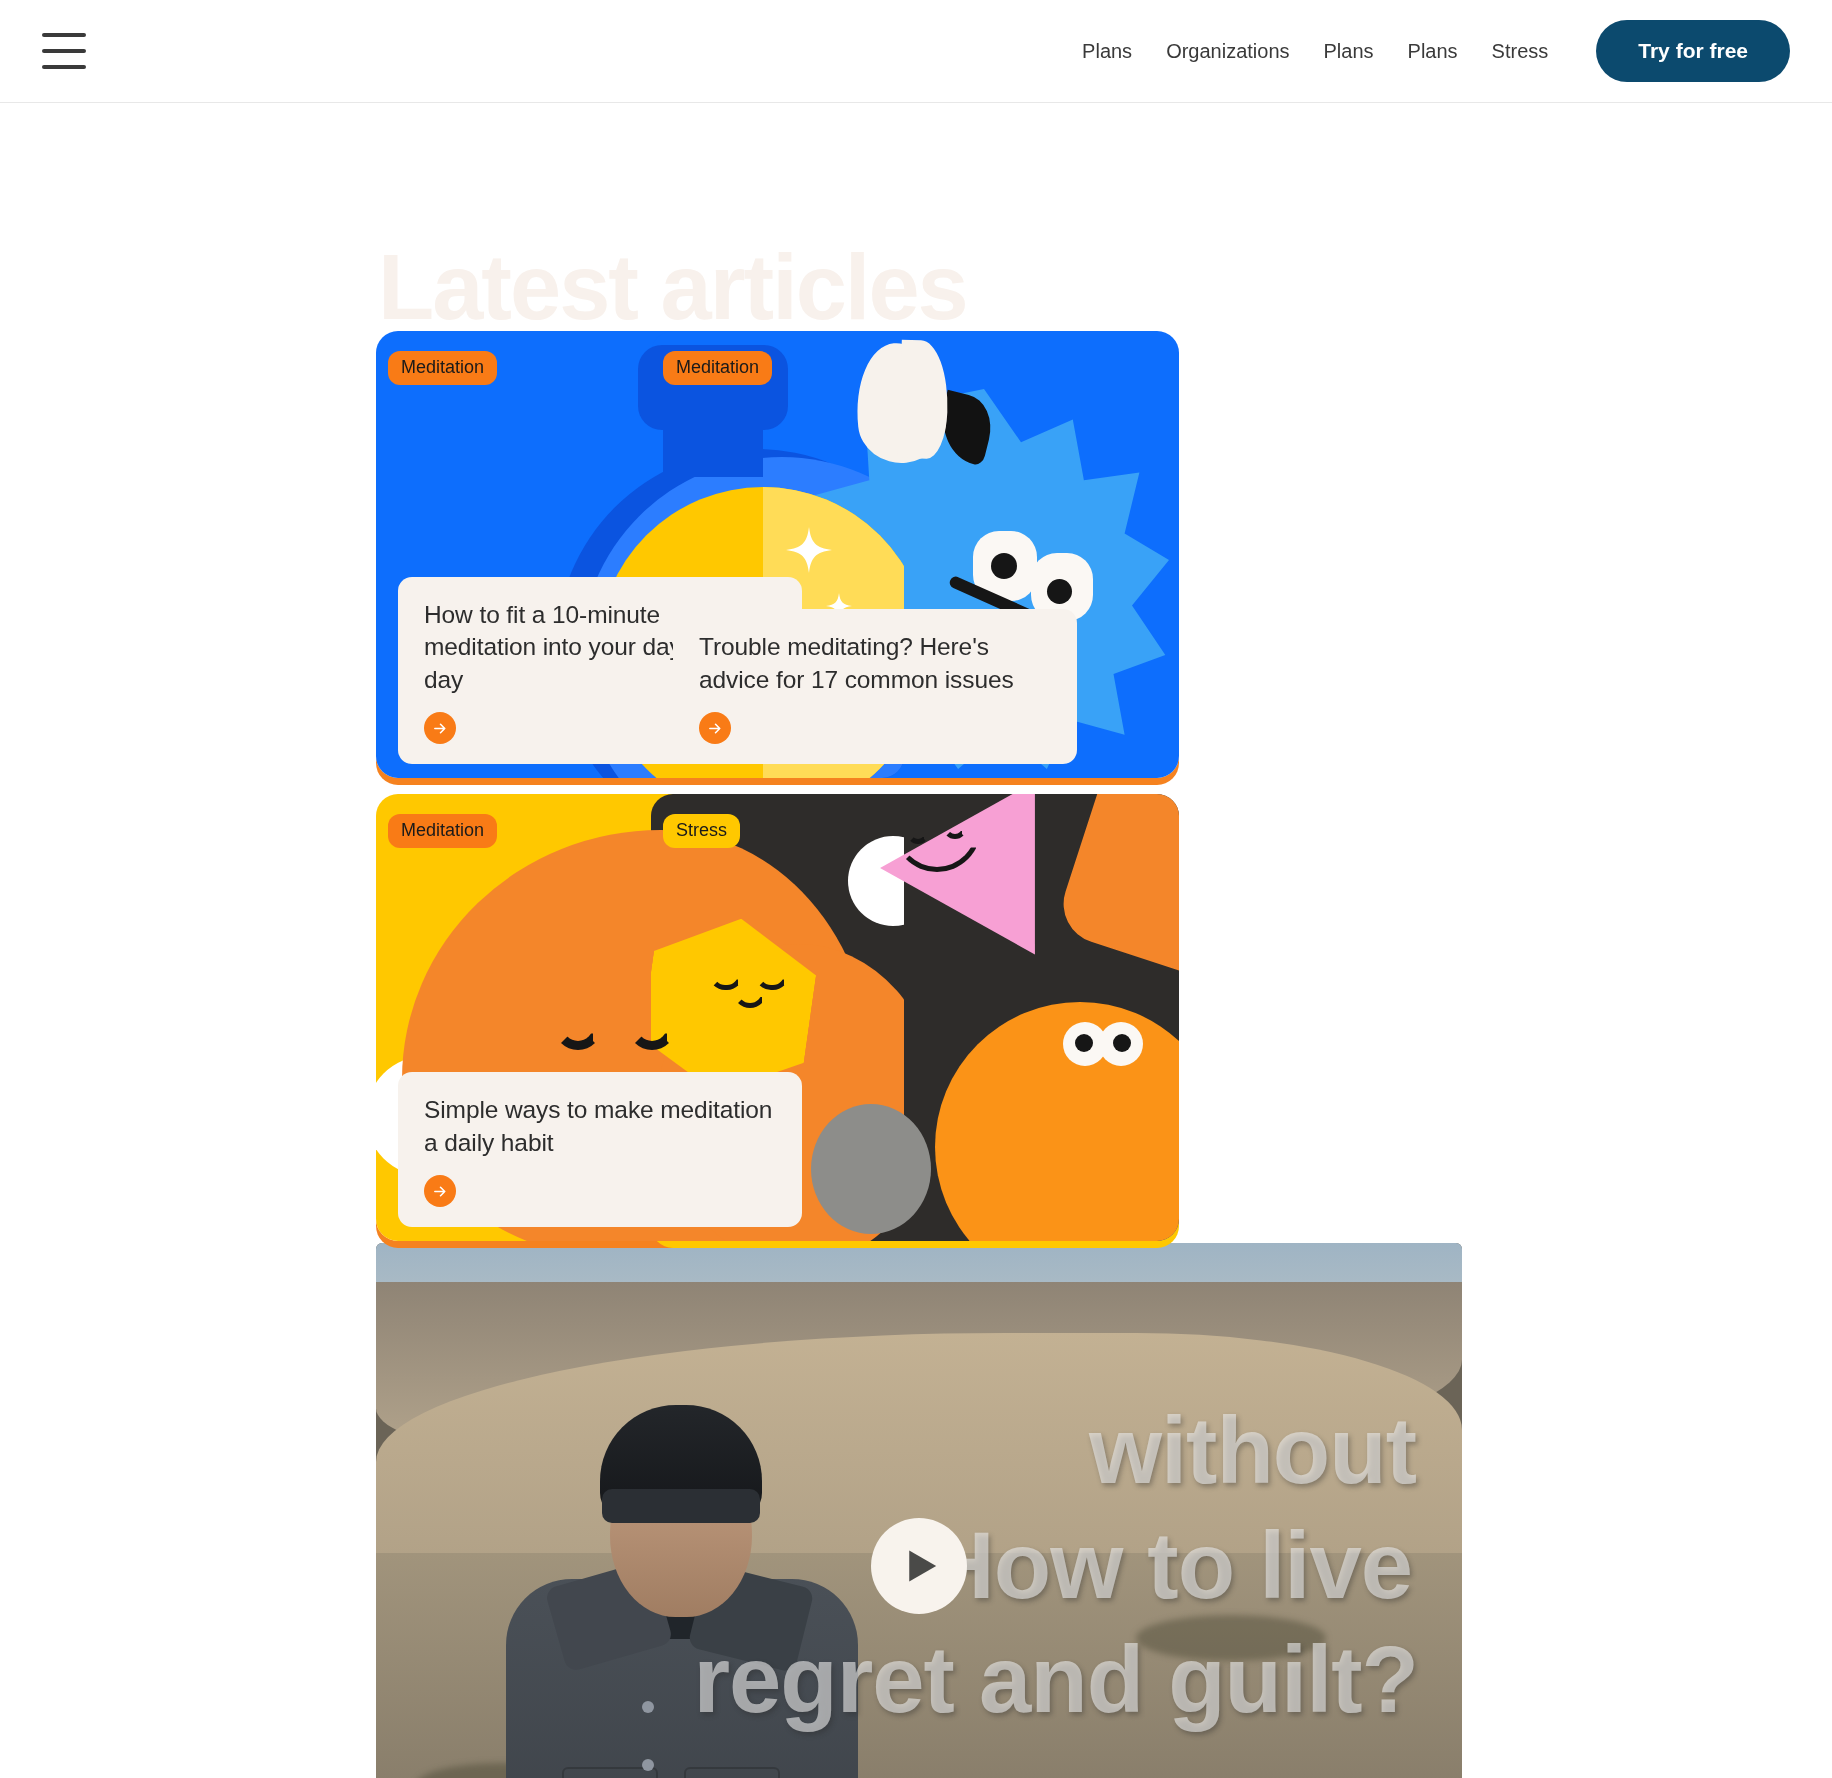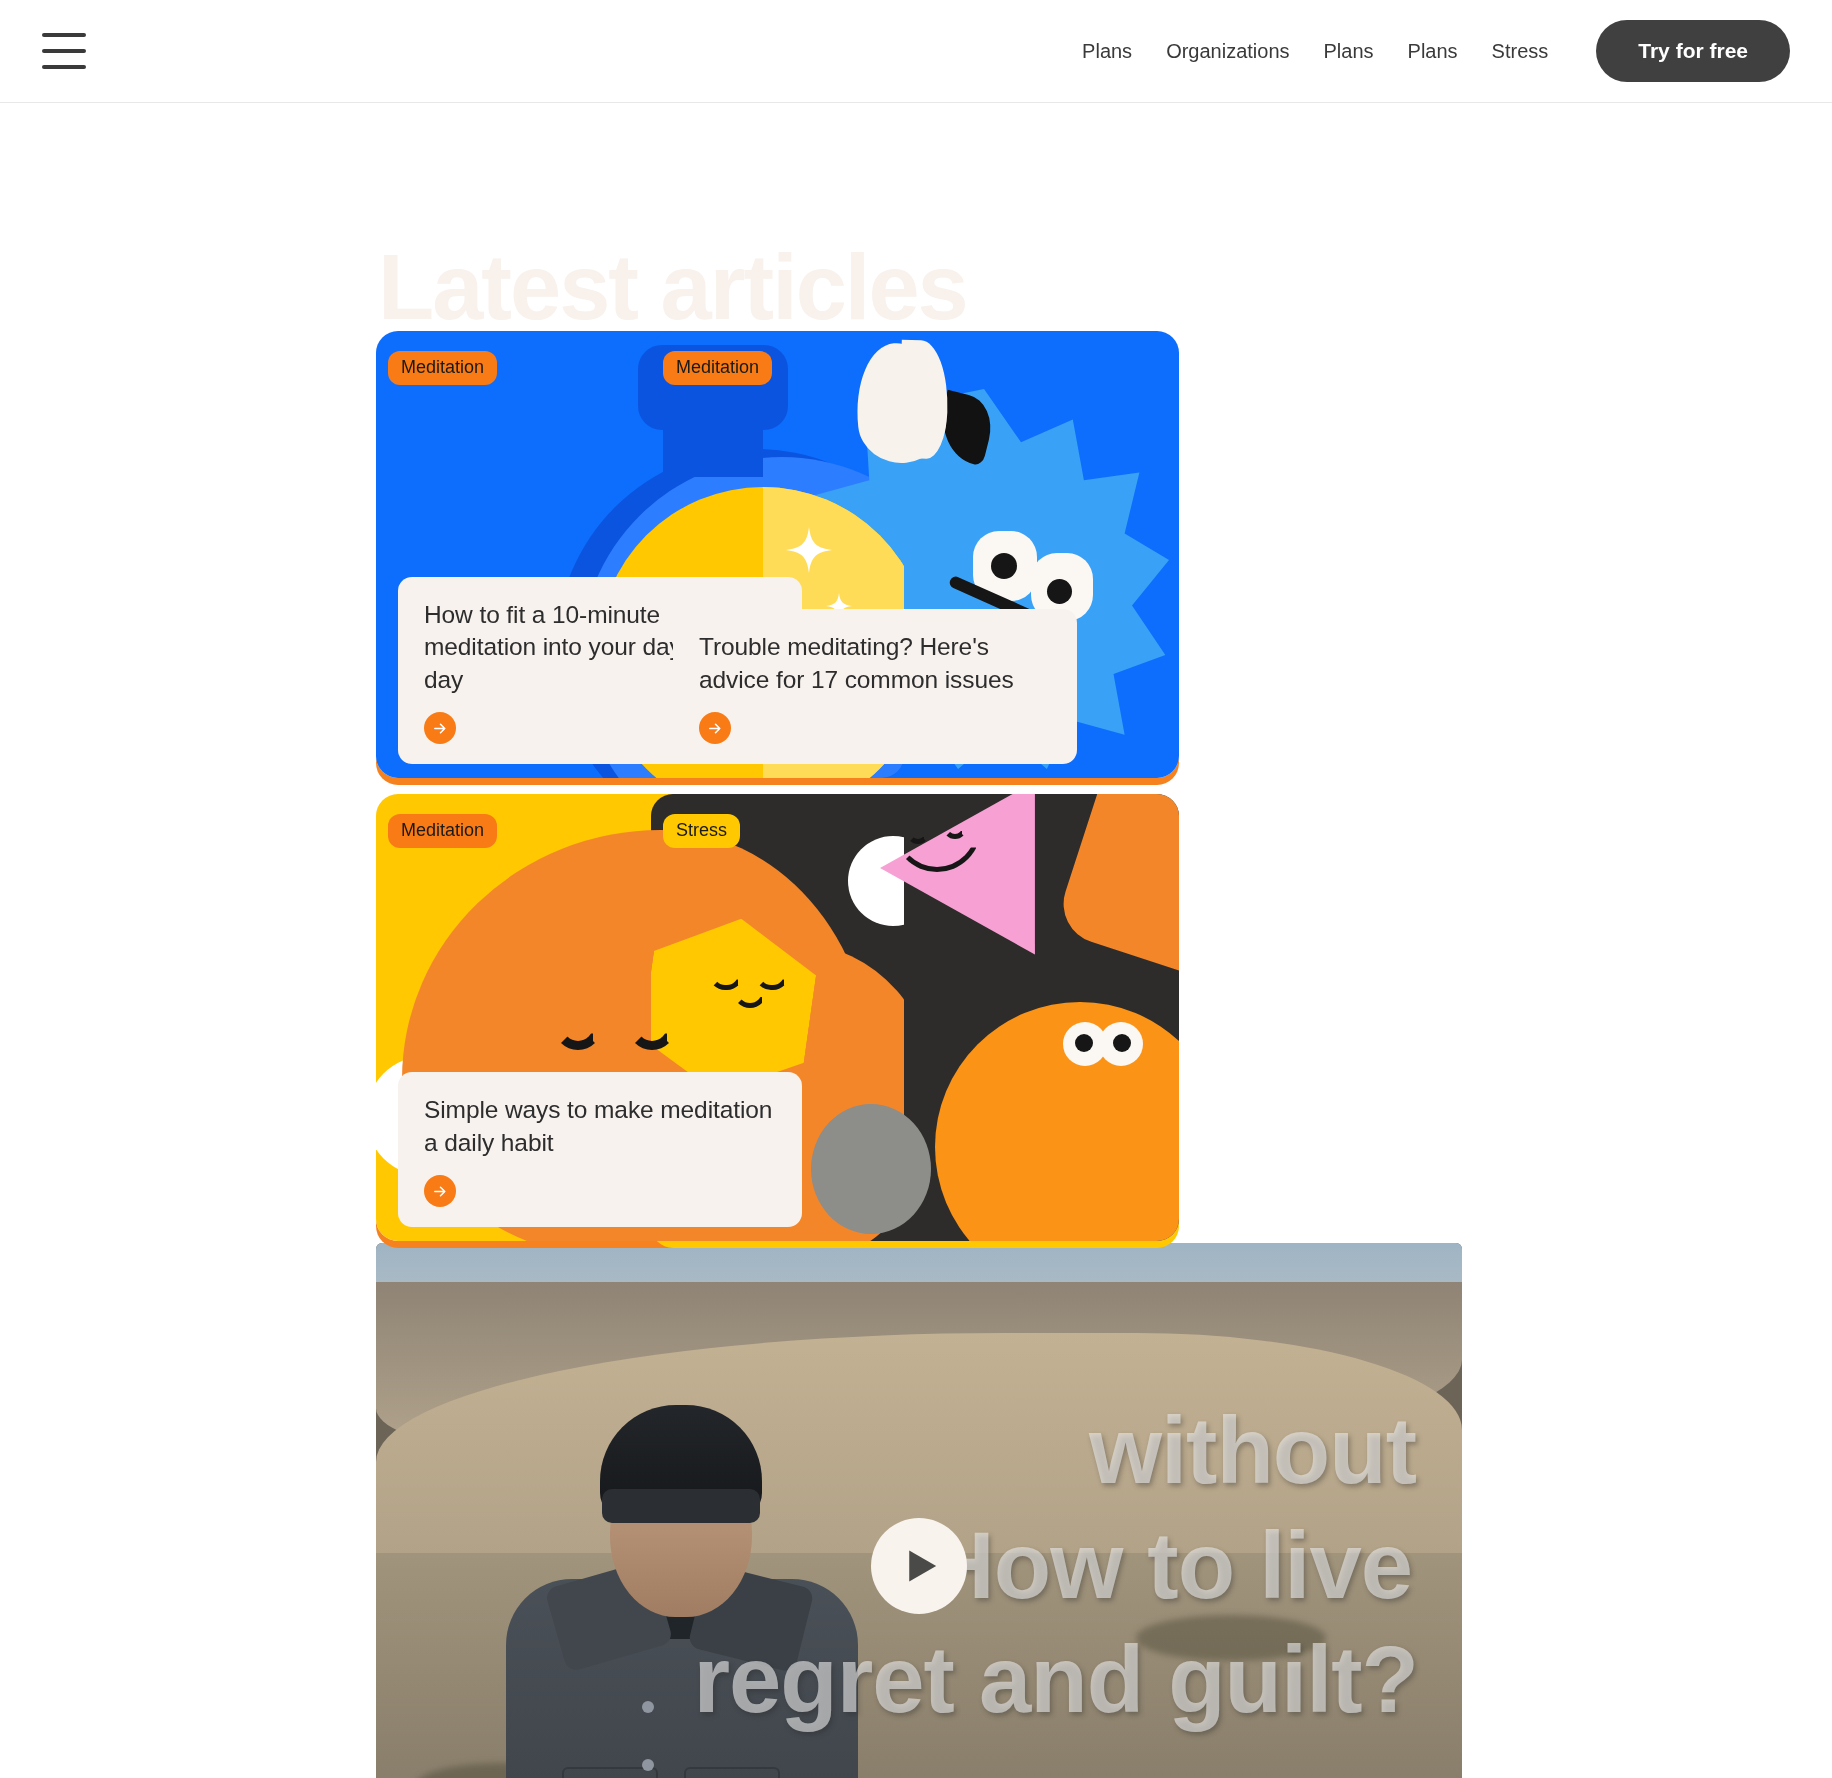--- a/index.html
+++ b/index.html
@@ -63,21 +63,21 @@
     gap: 34px;
   }
   .nav-link {
     font-size: 20px;
     color: #3a3a3a;
     text-decoration: none;
     cursor: pointer;
     white-space: nowrap;
   }
   .cta-button {
-    background: #404040;
+    background: #0c4a6e;
     color: #ffffff;
     font-size: 21px;
     font-weight: 700;
     border: none;
     border-radius: 40px;
     padding: 19px 42px;
     cursor: pointer;
     margin-left: 14px;
     font-family: "Liberation Sans", sans-serif;
     white-space: nowrap;

